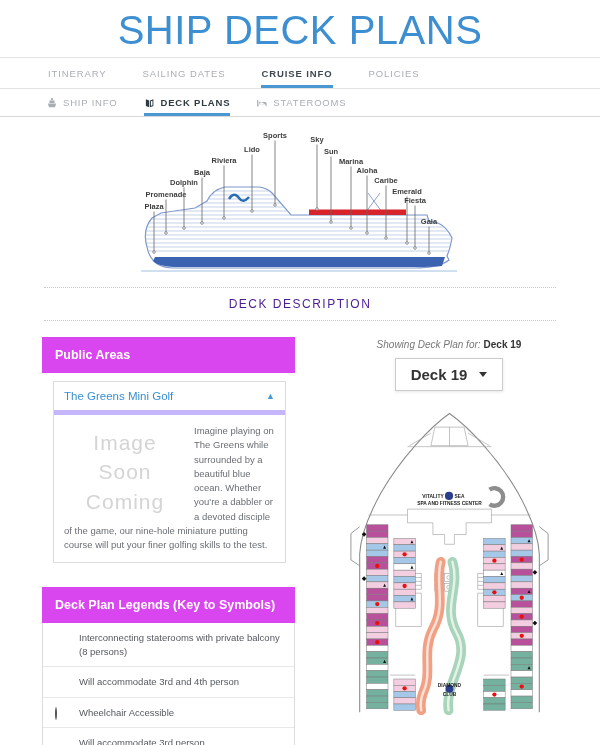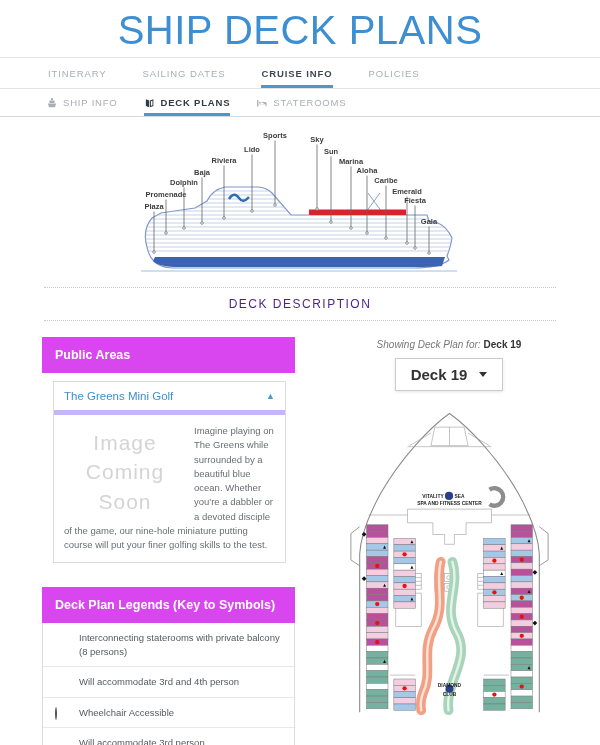--- a/index.html
+++ b/index.html
@@ -227,22 +227,22 @@
     <div class="panel-header">Public Areas</div>
 
     <div class="accordion">
       <div class="accordion-header">
         <span class="accordion-title">The Greens Mini Golf</span>
         <span class="chevron">▲</span>
       </div>
       <div class="accordion-body">
         <div class="img-ph">
           <div>Image</div>
+          <div>Soon</div>
           <div>Coming</div>
-          <div>Soon</div>
         </div>
         <p>Imagine playing on The Greens while surrounded by a beautiful blue ocean. Whether you're a dabbler or a devoted disciple of the game, our nine-hole miniature putting course will put your finer golfing skills to the test.</p>
       </div>
     </div>
 
     <div class="panel-header legends">Deck Plan Legends (Key to Symbols)</div>
     <div class="legend-list">
       <div class="legend-row">
         <span class="legend-sym"><span class="sym-diamond"></span></span>
         <span>Interconnecting staterooms with private balcony (8 persons)</span>

